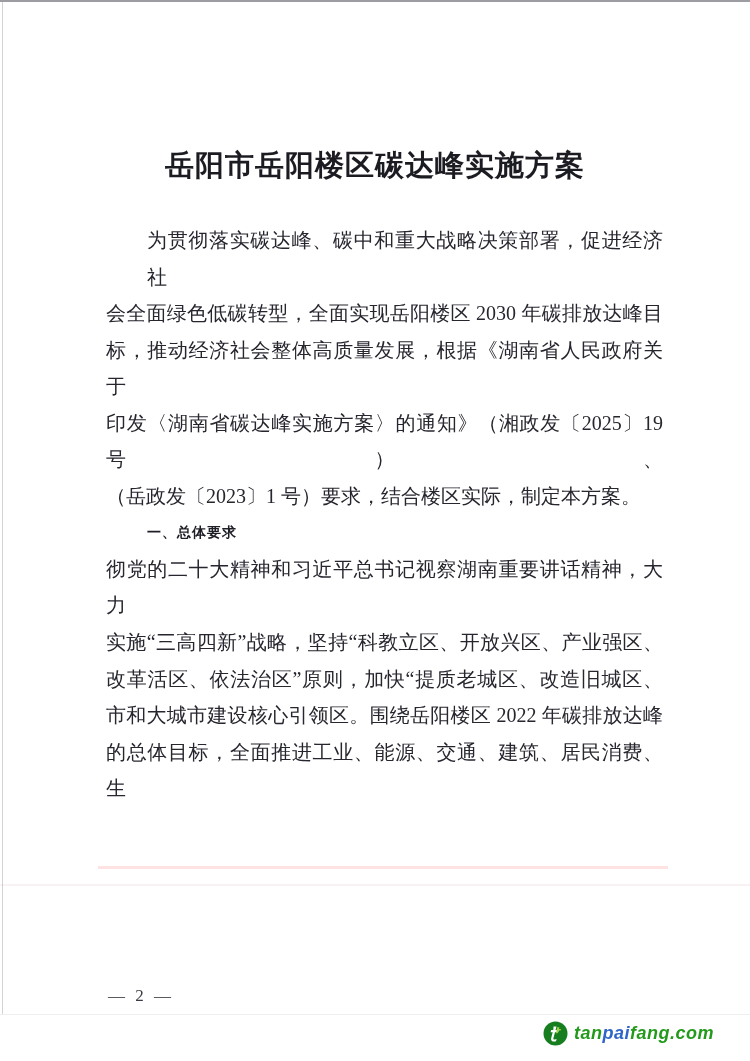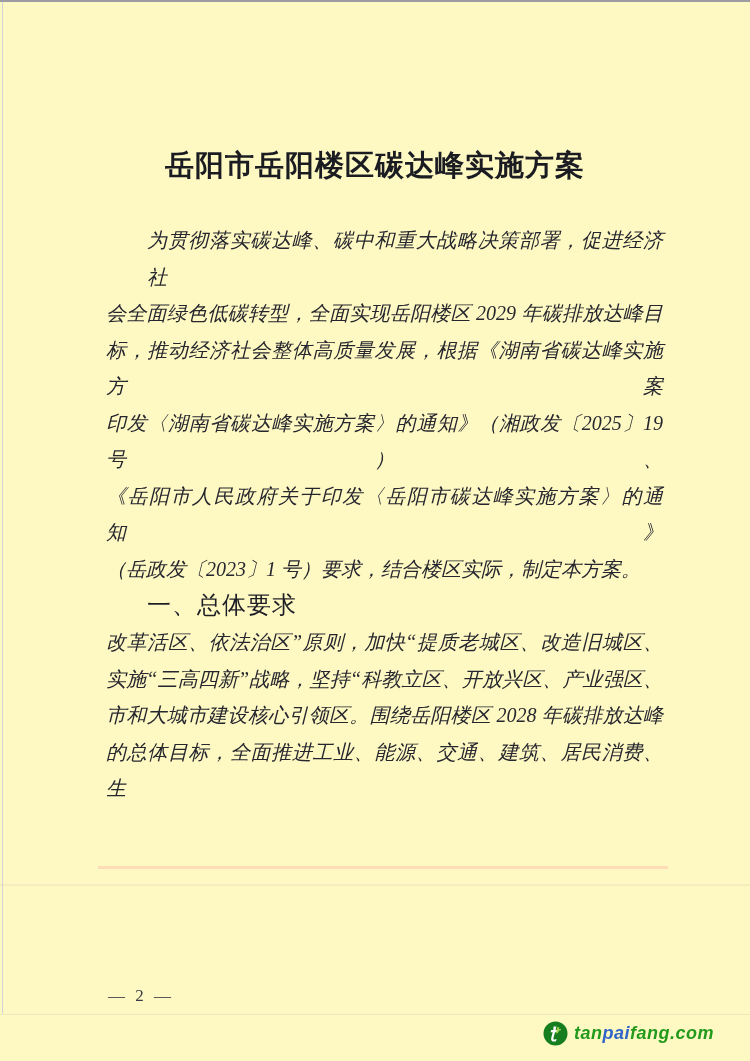--- a/index.html
+++ b/index.html
@@ -2,21 +2,21 @@
 <html><head>
 <meta charset="utf-8">
 <style>
   * { margin: 0; padding: 0; box-sizing: border-box; }
   html, body { background: #e9e9ec; }
   .page {
     position: relative;
     width: 750px;
     height: 1061px;
     margin: 0 auto;
-    background: #fef9c3;
+    background: #ffffff;
     overflow: hidden;
     font-family: "Liberation Serif", "DejaVu Serif", serif;
   }
   .scan-top-edge {
     position: absolute; top: 0; left: 0; right: 0; height: 2px;
     background: #9c9ca2;
   }
   .scan-left-edge {
     position: absolute; top: 2px; left: 2px; width: 1px; height: 1012px;
     background: #d3d3d7;
@@ -46,33 +46,32 @@
     position: absolute;
     top: 222px; left: 106px; width: 557px;
     font-size: 20px;
     line-height: 36.55px;
     color: #26262e;
   }
   .t-line {
     text-align: justify;
     text-align-last: justify;
     text-justify: inter-character;
-    font-style: italic;
   }
   .t-line.last {
     text-align-last: left;
   }
   .t-line.ind {
     padding-left: 41px;
   }
   .h-row {
     font-family: "Liberation Sans", "DejaVu Sans", sans-serif;
-    font-weight: 400;
+    font-weight: 700;
     padding-left: 41px;
-    font-size: 24px;
+    font-size: 14px;
     color: #1e1e26;
     letter-spacing: 1px;
   }
   .page-num {
     position: absolute;
     top: 986px; left: 108px;
     font-size: 17px;
     letter-spacing: 3px;
     color: #3c3c44;
   }
@@ -105,33 +104,33 @@
   <div class="scan-left-edge"></div>
   <div class="scan-bottom-edge"></div>
   <div class="artifact-pink"></div>
   <div class="artifact-gray"></div>
 
   <h1 class="doc-title">岳阳市岳阳楼区碳达峰实施方案</h1>
 
   <div class="doc-body">
     <div>
       <div class="t-line ind">为贯彻落实碳达峰、碳中和重大战略决策部署，促进经济社</div>
-      <div class="t-line">会全面绿色低碳转型，全面实现岳阳楼区 2029 年碳排放达峰目</div>
-      <div class="t-line">标，推动经济社会整体高质量发展，根据《湖南省碳达峰实施方案</div>
+      <div class="t-line">会全面绿色低碳转型，全面实现岳阳楼区 2030 年碳排放达峰目</div>
+      <div class="t-line">标，推动经济社会整体高质量发展，根据《湖南省人民政府关于</div>
       <div class="t-line">印发〈湖南省碳达峰实施方案〉的通知》（湘政发〔2025〕19 号）、</div>
-      <div class="t-line">《岳阳市人民政府关于印发〈岳阳市碳达峰实施方案〉的通知》</div>
       <div class="t-line last">（岳政发〔2023〕1 号）要求，结合楼区实际，制定本方案。</div>
     </div>
 
     <div class="h-row">一、总体要求</div>
 
     <div>
+      <div class="t-line">彻党的二十大精神和习近平总书记视察湖南重要讲话精神，大力</div>
+      <div class="t-line">实施“三高四新”战略，坚持“科教立区、开放兴区、产业强区、</div>
       <div class="t-line">改革活区、依法治区”原则，加快“提质老城区、改造旧城区、</div>
-      <div class="t-line">实施“三高四新”战略，坚持“科教立区、开放兴区、产业强区、</div>
-      <div class="t-line">市和大城市建设核心引领区。围绕岳阳楼区 2028 年碳排放达峰</div>
+      <div class="t-line">市和大城市建设核心引领区。围绕岳阳楼区 2022 年碳排放达峰</div>
       <div class="t-line">的总体目标，全面推进工业、能源、交通、建筑、居民消费、生</div>
 
     </div>
 
   </div>
 
   <div class="page-num">— 2 —</div>
 
   <a class="logo">
     <span class="logo-icon">

